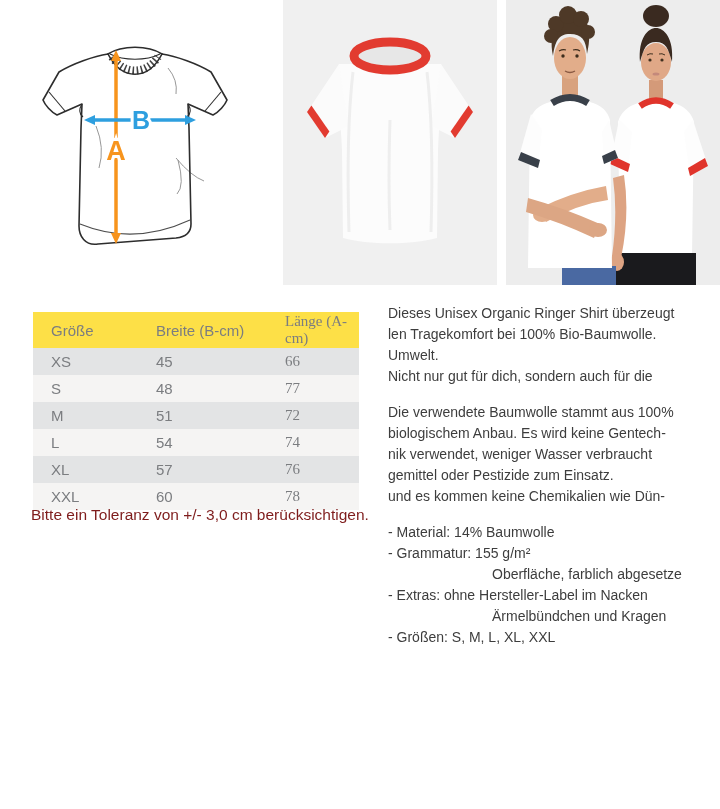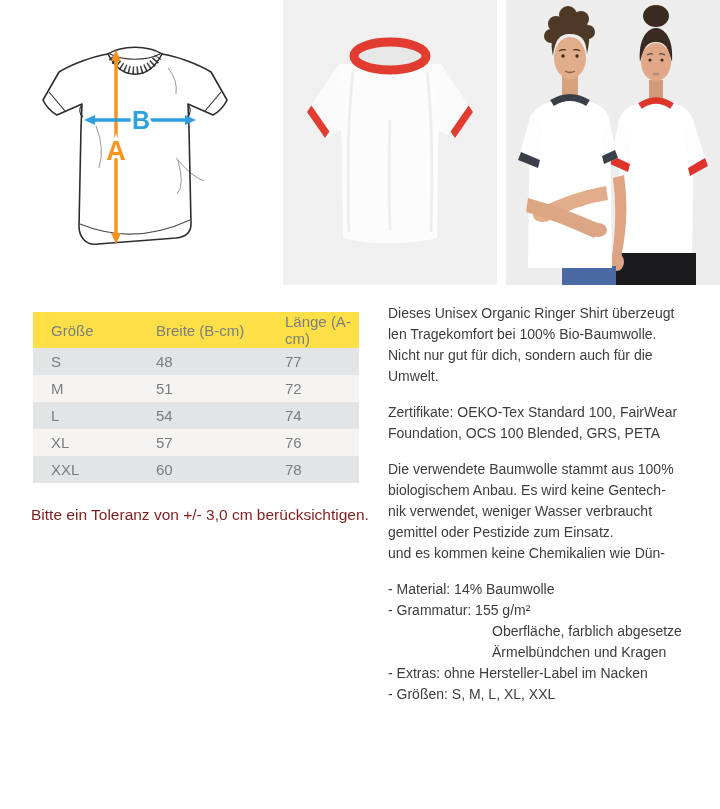--- a/index.html
+++ b/index.html
@@ -16,21 +16,21 @@
   .panel svg,.diagram svg{display:block;}
   .measure-label{font-weight:bold;stroke:#ffffff;stroke-width:6px;paint-order:stroke;text-anchor:middle;}
   
   table.size-table{position:absolute;left:33px;top:312px;width:326px;border-collapse:collapse;
     font-size:15px;color:#7b7d80;table-layout:fixed;}
   table.size-table th{font-weight:normal;text-align:left;height:26px;background:#fde047;}
   table.size-table td{height:25px;background:#f5f4f3;}
   table.size-table tbody tr:nth-child(odd) td{background:#e3e4e5;}
   .c1{width:102px;padding-left:18px;}
   .c2{width:126px;padding-left:2px;}
-  .c3{padding-left:2px;}
+  .c3{padding-left:2px;font-family:Liberation Serif, serif;}
   
   .tolerance{position:absolute;left:31px;top:506px;font-size:15.5px;color:#7f1d1d;}
   
   .description{position:absolute;left:388px;top:303px;width:332px;
     font-size:14px;line-height:21px;color:#3d3d3d;}
   .description .para{margin-bottom:15px;}
   .description .line.indent{padding-left:104px;}
 </style>
 </head>
 <body>
@@ -176,20 +176,25 @@
   <table class="size-table">
     <thead>
       <tr>
         <th class="c1">Größe</th>
         <th class="c2">Breite (B-cm)</th>
         <th class="c3">Länge (A-cm)</th>
       </tr>
     </thead>
     <tbody id="size-rows">
         <tr>
+          <td class="c1">XS</td>
+          <td class="c2">45</td>
+          <td class="c3">66</td>
+        </tr>
+        <tr>
           <td class="c1">S</td>
           <td class="c2">48</td>
           <td class="c3">77</td>
         </tr>
         <tr>
           <td class="c1">M</td>
           <td class="c2">51</td>
           <td class="c3">72</td>
         </tr>
         <tr>
@@ -209,37 +214,33 @@
         </tr>
       </tbody>
   </table>
 
   <div class="tolerance">Bitte ein Toleranz von +/- 3,0 cm berücksichtigen.</div>
 
   <div class="description" id="description">
       <div class="para">
         <div class="line">Dieses Unisex Organic Ringer Shirt überzeugt</div>
         <div class="line">len Tragekomfort bei 100% Bio-Baumwolle.</div>
+        <div class="line">Umwelt.</div>
         <div class="line">Nicht nur gut für dich, sondern auch für die</div>
-        <div class="line">Umwelt.</div>
-      </div>
-      <div class="para">
-        <div class="line">Zertifikate: OEKO-Tex Standard 100, FairWear</div>
-        <div class="line">Foundation, OCS 100 Blended, GRS, PETA</div>
       </div>
       <div class="para">
         <div class="line">Die verwendete Baumwolle stammt aus 100%</div>
         <div class="line">biologischem Anbau. Es wird keine Gentech-</div>
         <div class="line">nik verwendet, weniger Wasser verbraucht</div>
         <div class="line">gemittel oder Pestizide zum Einsatz.</div>
         <div class="line">und es kommen keine Chemikalien wie Dün-</div>
       </div>
       <div class="para">
         <div class="line">- Material: 14% Baumwolle</div>
         <div class="line">- Grammatur: 155 g/m²</div>
         <div class="line indent">Oberfläche, farblich abgesetze</div>
+        <div class="line">- Extras: ohne Hersteller-Label im Nacken</div>
         <div class="line indent">Ärmelbündchen und Kragen</div>
-        <div class="line">- Extras: ohne Hersteller-Label im Nacken</div>
         <div class="line">- Größen: S, M, L, XL, XXL</div>
       </div>
     </div>
 
 </div>
 
 </body></html>

